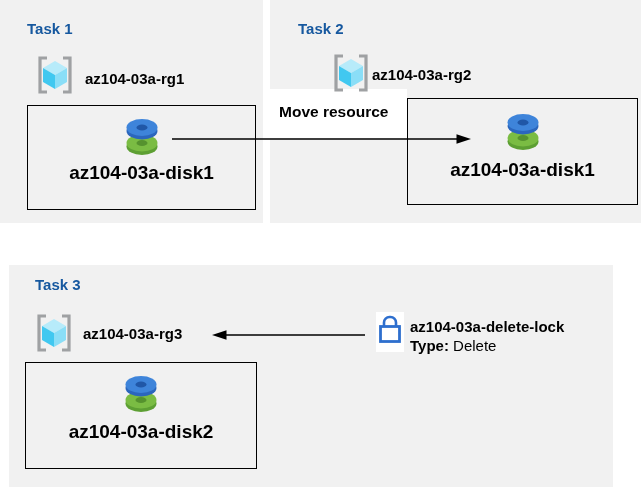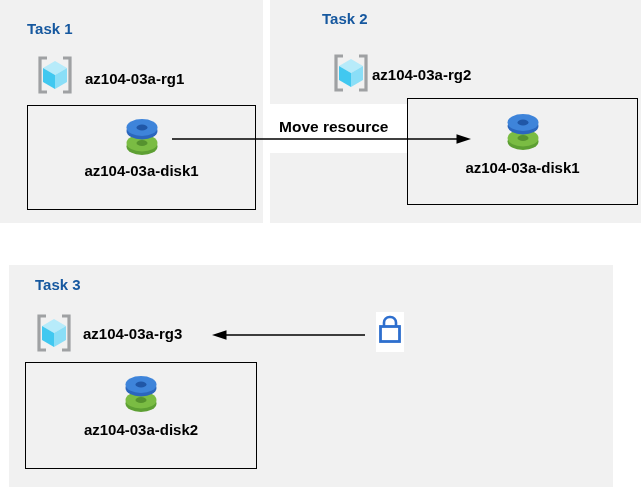--- a/index.html
+++ b/index.html
@@ -17,26 +17,26 @@
     white-space:nowrap;
   }
   .rg-icon, .disk-icon { position:absolute; }
   .rg-label {
     position:absolute; font-size:15px; font-weight:bold; color:#000;
     white-space:nowrap;
   }
   .inner-box { position:absolute; border:1.4px solid #000; background:transparent; }
   .res-label {
     position:absolute; left:0; right:0; text-align:center;
-    font-size:15px; font-weight:bold; color:#000; white-space:nowrap;
+    font-size:19px; font-weight:bold; color:#000; white-space:nowrap;
   }
   .disk-center { left:50%; transform:translateX(-50%); }
 
   .move-label-box {
-    position:absolute; left:0px; top:104px; width:137px; height:49px;
+    position:absolute; left:0px; top:89px; width:137px; height:49px;
     background:#ffffff;
   }
   .move-label-text {
     position:absolute; left:9px; top:14px; font-size:15.5px; font-weight:bold;
     color:#000; white-space:nowrap;
   }
 
   .lock-box {
     position:absolute; left:367px; top:47px; width:28px; height:40px;
     background:#ffffff;
@@ -76,21 +76,21 @@
         <ellipse cx="20" cy="25" rx="5.5" ry="3" fill="#55922e"></ellipse>
         <ellipse cx="20" cy="13" rx="15.5" ry="8.5" fill="#2b66bd"></ellipse>
         <ellipse cx="20" cy="9.5" rx="15.5" ry="8.5" fill="#3e84da"></ellipse>
         <ellipse cx="20" cy="9.5" rx="5.5" ry="3" fill="#2057a7"></ellipse>
       </svg>
       <div class="res-label" style="top:56px;">az104-03a-disk1</div>
     </div>
   </div>
 
   <div class="panel" id="task2">
-    <div class="task-title" style="left:28px; top:10px;margin-left:24px;">Task 2</div>
+    <div class="task-title" style="left:28px; top:20px;">Task 2</div>
 
     <div class="move-label-box">
       <div class="move-label-text">Move resource</div>
     </div>
 
     <svg class="rg-icon" style="left:62px; top:53px;" width="38" height="40" viewBox="0 0 38 40">
       <path d="M11 3 H4 V37 H11" stroke="#9fa1a3" stroke-width="3.2" fill="none"></path>
       <path d="M27 3 H34 V37 H27" stroke="#9fa1a3" stroke-width="3.2" fill="none"></path>
       <polygon points="19,6 31,13 19,20 7,13" fill="#b7ebfa"></polygon>
       <polygon points="7,13 19,20 19,34 7,27" fill="#41c8f0"></polygon>
@@ -134,20 +134,24 @@
       </svg>
       <div class="res-label" style="top:58px;">az104-03a-disk2</div>
     </div>
 
     <div class="lock-box">
       <svg width="28" height="40" viewBox="0 0 28 40">
         <rect x="8" y="5" width="12" height="16" rx="5.5" fill="none" stroke="#2e6fce" stroke-width="2.6"></rect>
         <rect x="4.5" y="14.5" width="19" height="15" fill="#ffffff" stroke="#2e6fce" stroke-width="2.8"></rect>
       </svg>
     </div>
+    <div class="lock-text">
+      <div class="bold">az104-03a-delete-lock</div>
+      <div><span class="bold">Type:</span> <span>Delete</span></div>
+    </div>
   </div>
 
   <svg class="arrow-overlay">
     <g>
       <line x1="172" y1="139" x2="458" y2="139" stroke="#000" stroke-width="1.4"></line>
       <polygon points="471,139 456.5,134.2 456.5,143.8" fill="#000"></polygon>
     </g>
     <g>
       <line x1="365" y1="335" x2="225" y2="335" stroke="#000" stroke-width="1.4"></line>
       <polygon points="212,335 226.5,330.2 226.5,339.8" fill="#000"></polygon>

